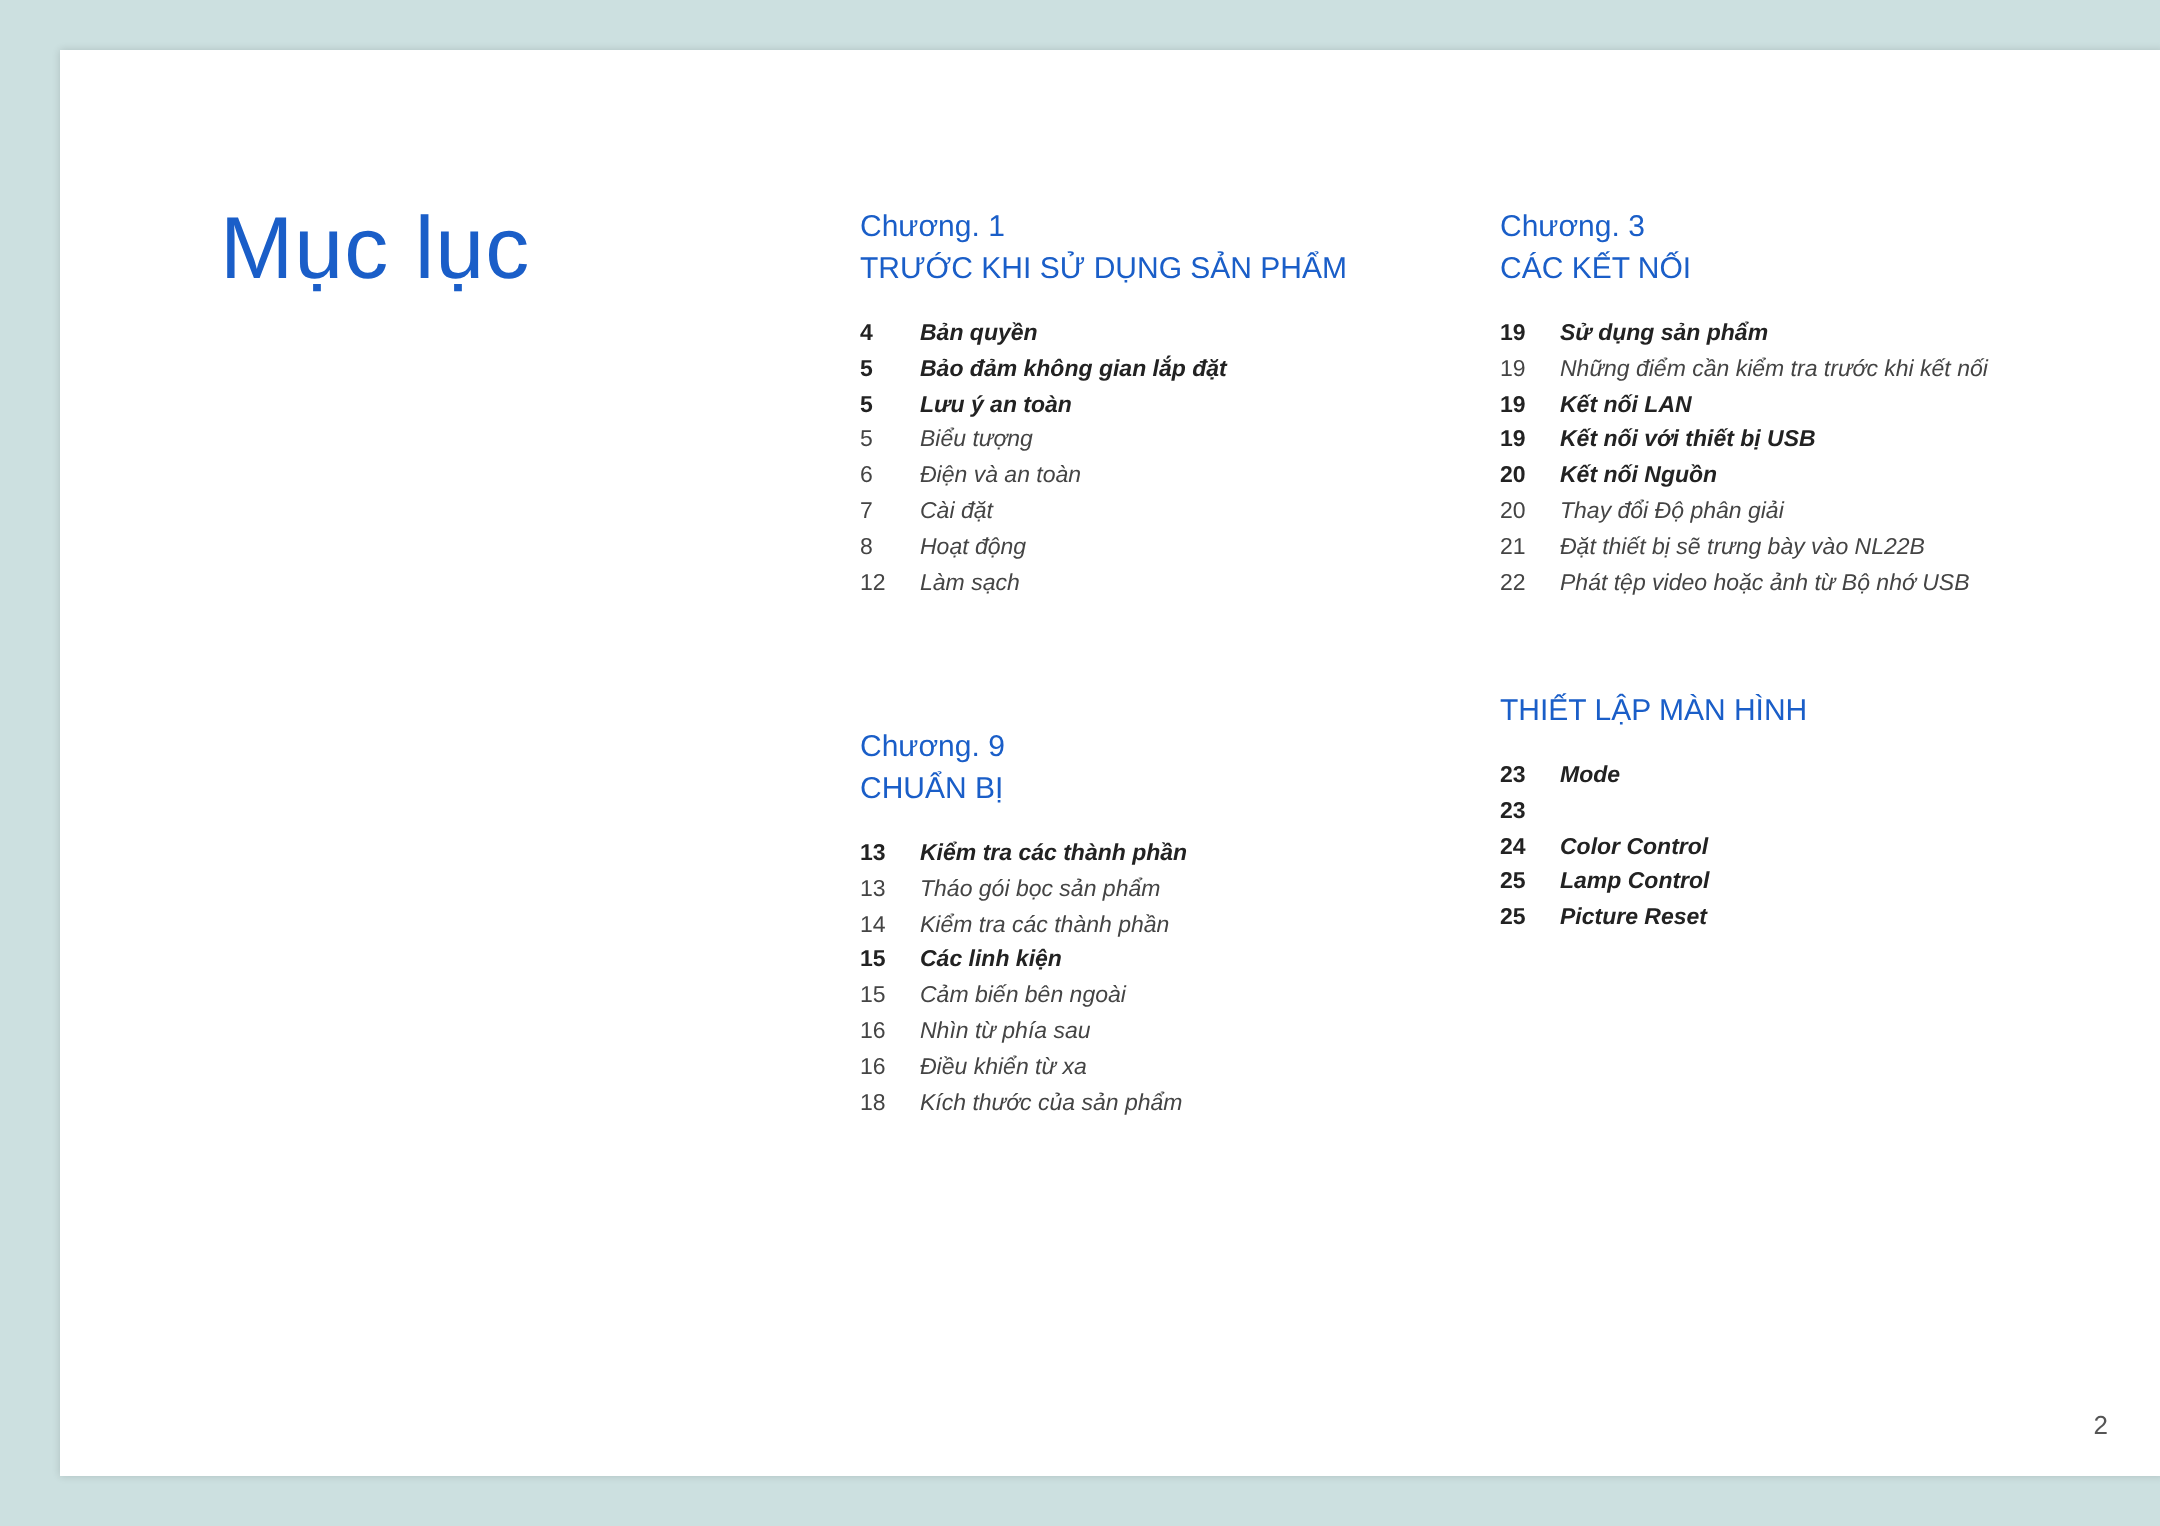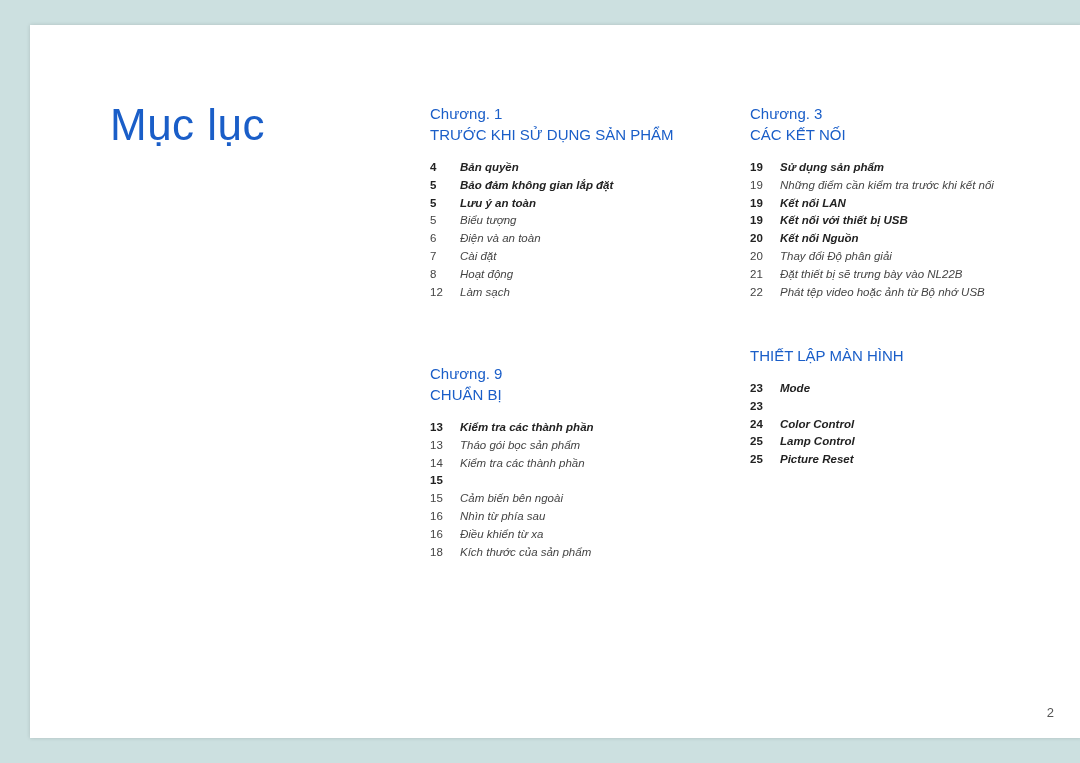--- a/index.html
+++ b/index.html
@@ -131,20 +131,21 @@
         <div class="toc-row">
           <span class="pg">13</span>
           <span class="lbl">Tháo gói bọc sản phẩm</span>
         </div>
         <div class="toc-row">
           <span class="pg">14</span>
           <span class="lbl">Kiểm tra các thành phần</span>
         </div>
         <div class="toc-row bold">
           <span class="pg">15</span>
+          <span class="lbl">Các linh kiện</span>
         </div>
         <div class="toc-row">
           <span class="pg">15</span>
           <span class="lbl">Cảm biến bên ngoài</span>
         </div>
         <div class="toc-row">
           <span class="pg">16</span>
           <span class="lbl">Nhìn từ phía sau</span>
         </div>
         <div class="toc-row">

